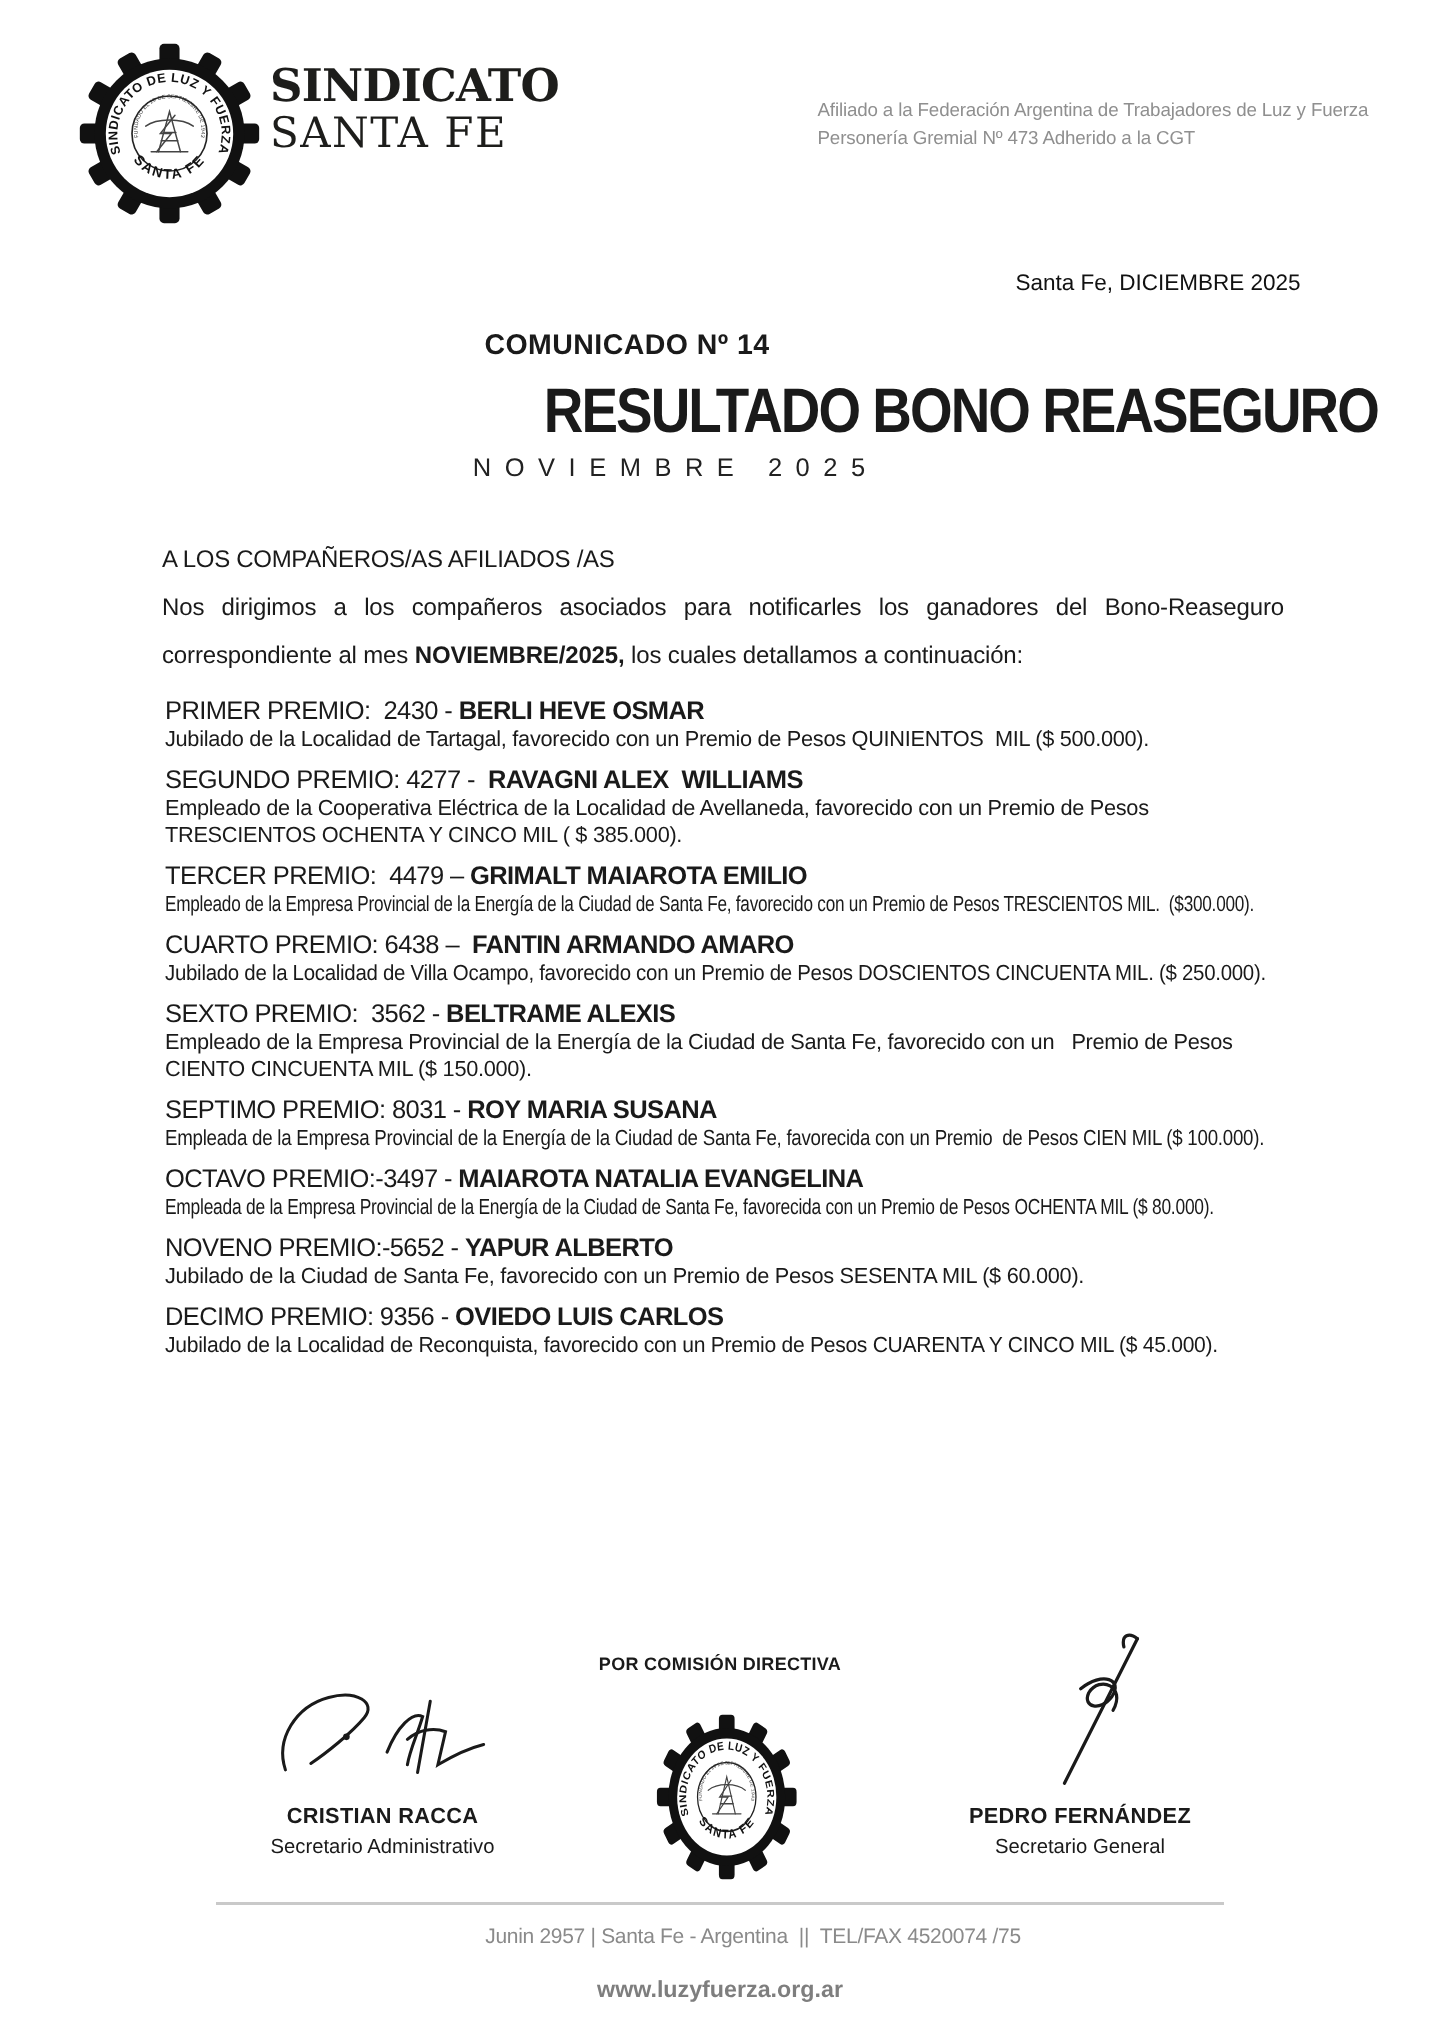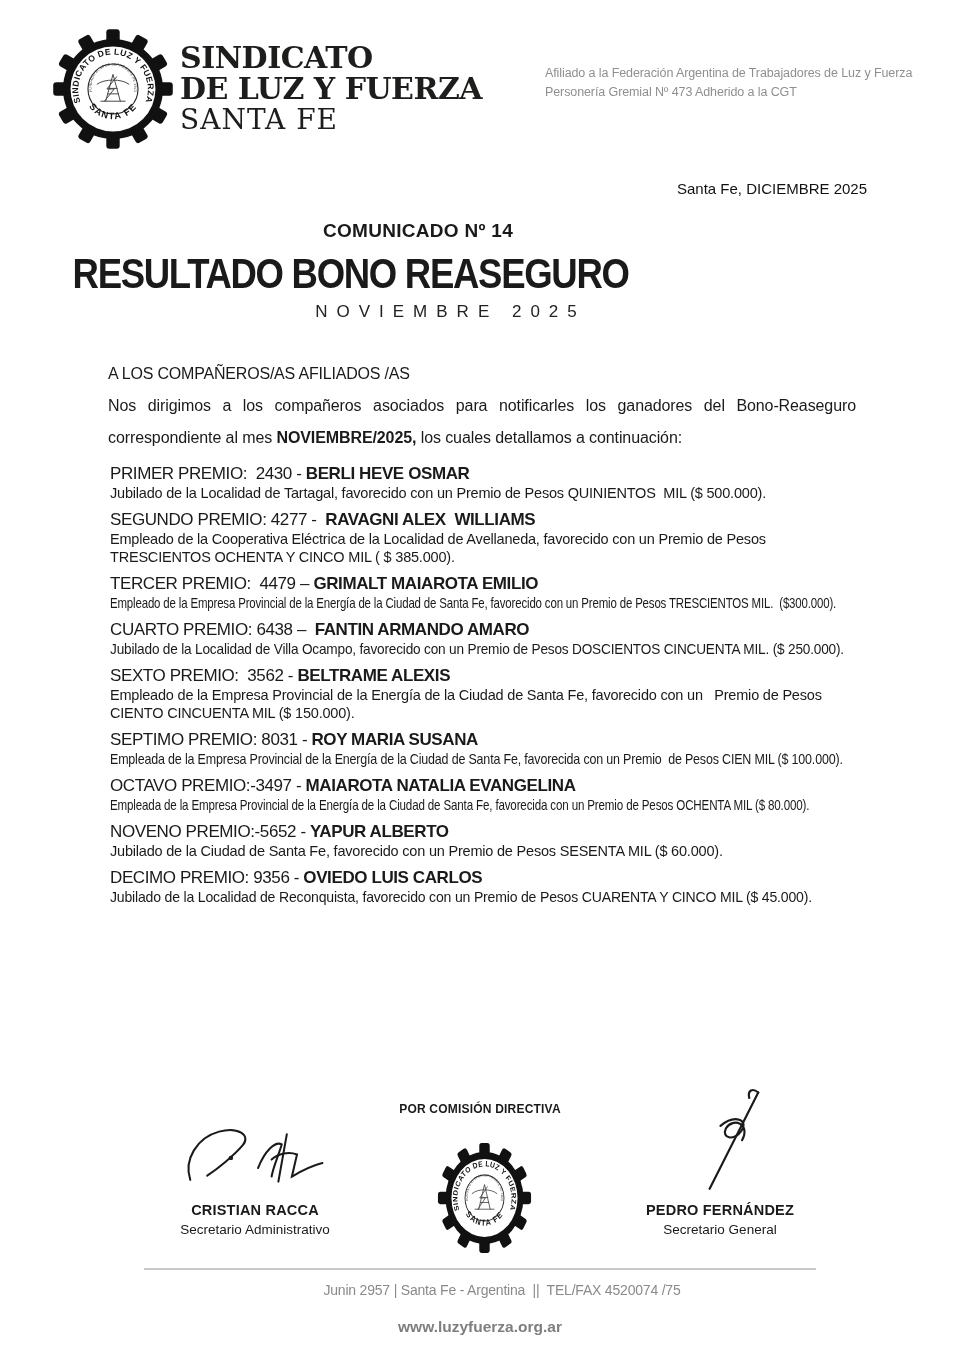--- a/index.html
+++ b/index.html
@@ -10,21 +10,21 @@
   
   .logo-top { position:absolute; left:52px; top:28px; width:122px; height:122px; }
   .brand { position:absolute; left:180px; top:42px; font-family:"DejaVu Serif", serif; color:#1d1d1b; }
   .brand-l1, .brand-l2 { font-size:30px; font-weight:bold; line-height:31px; letter-spacing:-0.5px; }
   .brand-l3 { font-size:28px; font-weight:normal; line-height:32px; letter-spacing:1px; }
   .affiliation { position:absolute; left:545px; top:64px; width:400px; color:#8f8f8f; font-size:12.5px; line-height:19px; letter-spacing:-0.1px; }
   .dateline { position:absolute; left:602px; top:160px; width:340px; text-align:center; font-size:15px; color:#111;margin-top:20px; }
 
   
   .comunicado { position:absolute; left:0; top:220px; width:836px; text-align:center; font-size:19px; font-weight:bold; letter-spacing:0.3px; }
-  .main-title { position:absolute; left:0; top:250px; width:960px; text-align:left;padding-left:31px; }
+  .main-title { position:absolute; left:0; top:250px; width:960px; text-align:right; }
   .main-title span { display:inline-block; font-size:42px; font-weight:800; letter-spacing:-1.5px; transform:scaleX(0.87); transform-origin:center; white-space:nowrap; }
   .subtitle { position:absolute; left:0; top:302px; width:892px; text-align:center; font-size:17px; font-weight:500; letter-spacing:9px; color:#222; text-indent:9px; }
 
   
   .salutation { position:absolute; left:108px; top:365px; font-size:16px; letter-spacing:-0.2px; }
   .paragraph { position:absolute; left:108px; top:390px; width:748px; font-size:16px; line-height:32px; text-align:justify; letter-spacing:-0.1px; }
   .paragraph .b { font-weight:bold; }
 
   
   .prizes { position:absolute; left:110px; top:464px; width:760px; }
@@ -100,21 +100,20 @@
       <path d="M44,60 L50,38 L56,60"></path>
       <path d="M45.5,54 L54.5,54 M46.5,49.5 L53.5,49.5"></path>
       <path d="M37,46 C43,41.5 57,41.5 63,46"></path>
       <path d="M40,60 L60,60"></path>
       <path d="M53,40 L45,50 L51,50 L43,60"></path>
     </g>
   </svg>
 
   <div class="brand">
     <div class="brand-l1">SINDICATO</div>
-    <div class="brand-l2">DE LUZ Y FUERZA</div>
     <div class="brand-l3">SANTA FE</div>
   </div>
 
   <div class="affiliation">
     <div>Afiliado a la Federación Argentina de Trabajadores de Luz y Fuerza</div>
     <div>Personería Gremial Nº 473 Adherido a la CGT</div>
   </div>
 
   <div class="dateline">Santa Fe, DICIEMBRE 2025</div>
 

